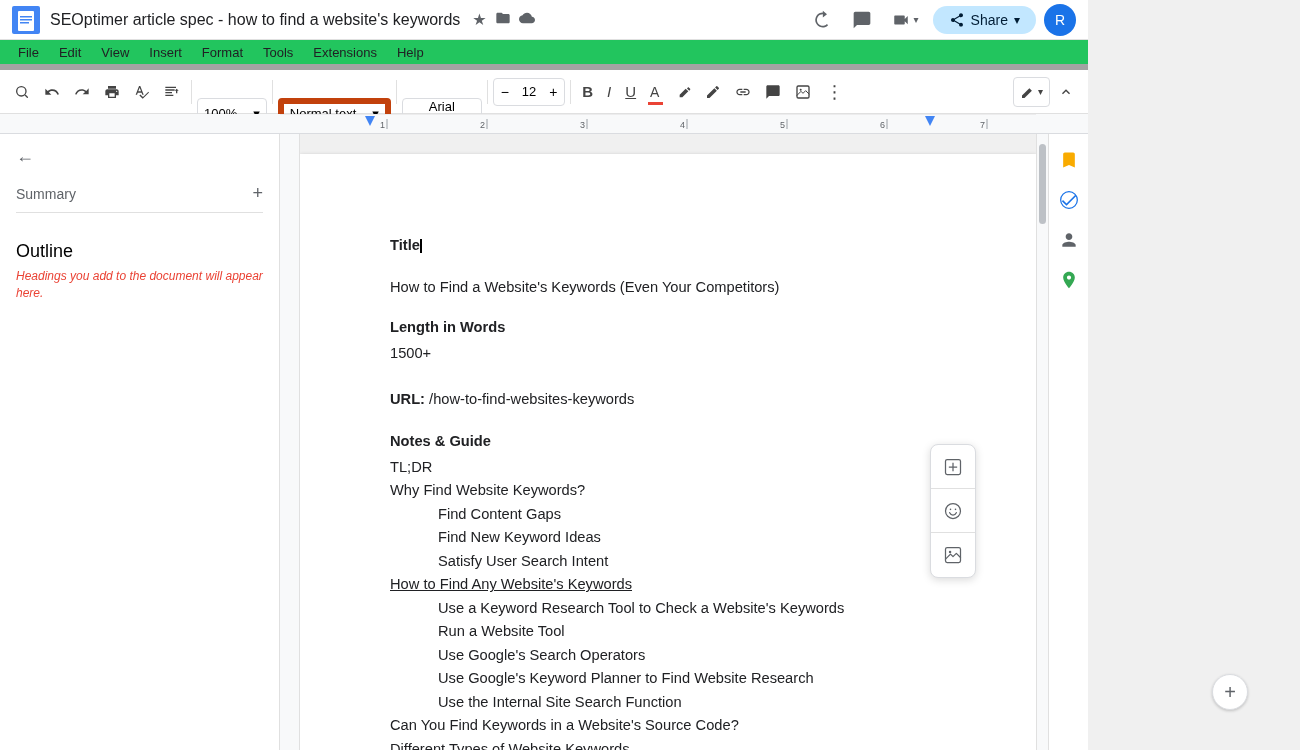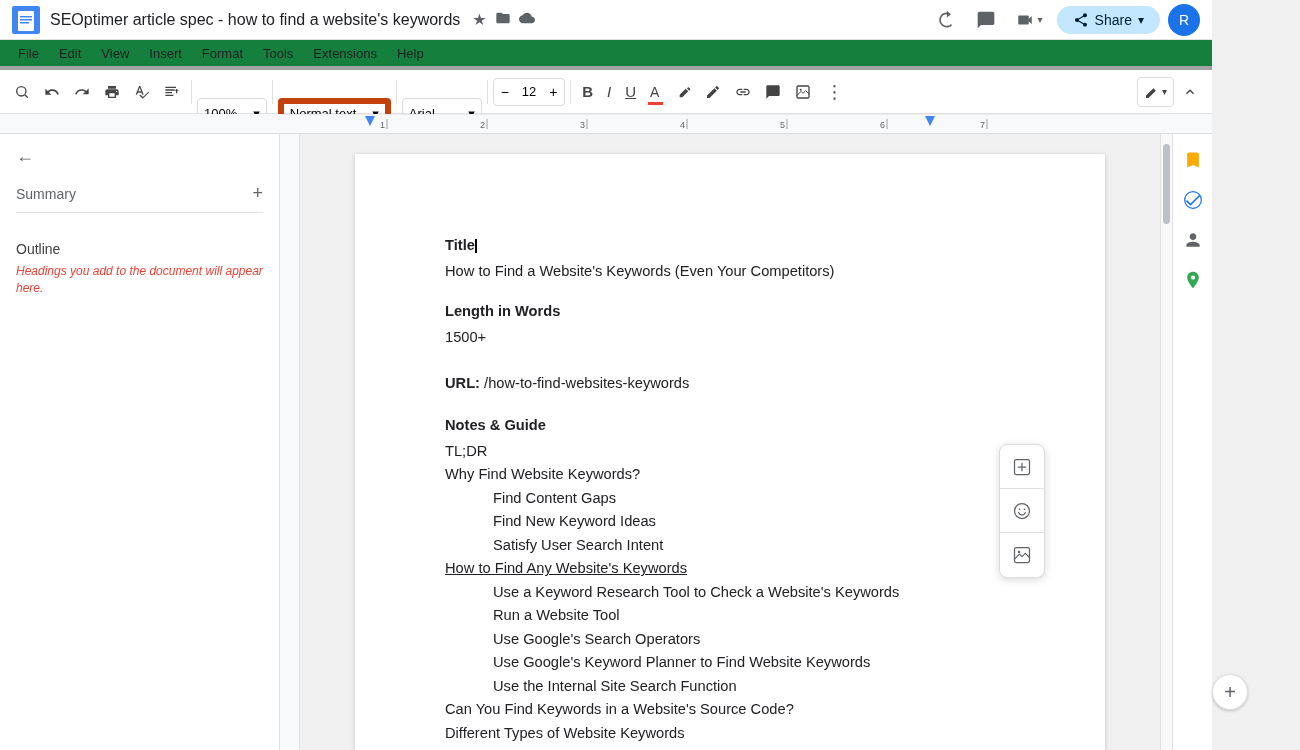--- a/index.html
+++ b/index.html
@@ -14,22 +14,22 @@
     .title-icon { color: #5f6368; font-size: 16px; margin: 0 4px; cursor: pointer; }
     .title-spacer { flex: 1; }
     .header-right { display: flex; align-items: center; gap: 8px; }
     .icon-btn { width: 32px; height: 32px; border-radius: 50%; display: flex; align-items: center; justify-content: center; cursor: pointer; color: #5f6368; font-size: 16px; }
     .share-btn { background: #c2e7ff; border: none; border-radius: 20px; padding: 6px 16px; font-size: 14px; font-weight: 500; color: #001d35; cursor: pointer; display: flex; align-items: center; gap: 6px; }
     .share-btn .chevron { font-size: 12px; }
     .avatar { width: 32px; height: 32px; border-radius: 50%; background: #1a73e8; color: #fff; display: flex; align-items: center; justify-content: center; font-size: 14px; font-weight: 500; cursor: pointer; }
 
     
     #menu-bar {
-      display: flex; align-items: center; height: 30px; background: #15803d;
-      padding: 0 8px; border-bottom: 4px solid #a3a3a3;
+      display: flex; align-items: center; height: 30px; background: #22c55e;
+      padding: 0 8px; border-bottom: 6px solid #a3a3a3;
     }
     .menu-item { padding: 4px 10px; font-size: 13px; color: #202124; cursor: pointer; border-radius: 4px; }
 
     
     #toolbar {
       display: flex; align-items: center; height: 44px; background: #fff;
       padding: 0 8px; border-bottom: 1px solid #e0e0e0; gap: 2px;
     }
     .tb-btn { height: 30px; padding: 0 6px; border: none; background: none; cursor: pointer; color: #444; font-size: 14px; border-radius: 4px; display: flex; align-items: center; gap: 2px; }
     .tb-separator { width: 1px; height: 24px; background: #e0e0e0; margin: 0 3px; }
@@ -49,21 +49,21 @@
       width: 280px; background: #fff; border-right: 1px solid #e0e0e0;
       display: flex; flex-direction: column; padding: 12px 16px; overflow-y: auto;
       flex-shrink: 0;
     }
     #sidebar-back { font-size: 18px; color: #5f6368; cursor: pointer; margin-bottom: 16px; }
     .sidebar-section { margin-bottom: 16px; }
     .sidebar-section-header { display: flex; justify-content: space-between; align-items: center; margin-bottom: 8px; }
     .sidebar-section-title { font-size: 14px; color: #5f6368; }
     .sidebar-add-btn { color: #5f6368; font-size: 18px; cursor: pointer; }
     .sidebar-divider { border: none; border-top: 1px solid #e0e0e0; margin-bottom: 12px; }
-    .outline-label { font-size: 14px; color: #404040; font-weight: 500; margin-bottom: 6px; }
+    .outline-label { font-size: 18px; color: #000000; font-weight: 500; margin-bottom: 6px; }
     .outline-hint { font-size: 12px; color: #ea4335; font-style: italic; line-height: 1.4; }
 
     
     #doc-container {
       flex: 1; background: #f0f0f0; overflow-y: auto; display: flex;
       justify-content: center; padding: 20px 0;
       position: relative;
     }
     #page {
       width: 750px; min-height: 900px; background: #fff;
@@ -125,21 +125,21 @@
       display: flex;
     }
     #ruler-left-pad { width: 280px; flex-shrink: 0; background: #f8f9fa; }
     #ruler-content { flex: 1; background: #f8f9fa; position: relative; overflow: hidden; }
 
     
     #left-ruler { width: 20px; background: #f8f9fa; border-right: 1px solid #e0e0e0; flex-shrink: 0; }
 
     
     #layout {
-      display: flex; flex-direction: column; height: 750px; width: 1212px;
+      display: flex; flex-direction: column; height: 750px; width: 1088px;
     }
     #content-row {
       display: flex; flex: 1; overflow: hidden;
     }
 
     
     .cursor { display: inline-block; width: 2px; height: 14px; background: #000; vertical-align: text-bottom; animation: blink 1s step-end infinite; }
     @keyframes blink { 0%,100%{opacity:1} 50%{opacity:0} }
   </style>
 </head>
@@ -244,21 +244,21 @@
     <div class="tb-select tb-zoom">
       <span>100%</span>
       <span>▾</span>
     </div>
     <div class="tb-separator"></div>
     <div class="tb-select" style="min-width:110px;border:6px solid #c2410c;border-radius:4px;">
       <span>Normal text</span>
       <span style="margin-left:auto;">▾</span>
     </div>
     <div class="tb-separator"></div>
-    <div class="tb-select" style="min-width:80px;border:1px solid #dadce0;border-radius:4px;">
+    <div class="tb-select" style="min-width:80px;border:1px solid #dadce0;border-radius:4px;flex-direction:column;">
       <span>Arial</span>
       <span style="margin-left:auto;">▾</span>
     </div>
     <div class="tb-separator"></div>
     <div class="font-size-area">
       <button class="fs-btn">−</button>
       <span style="min-width:24px;text-align:center;">12</span>
       <button class="fs-btn">+</button>
     </div>
     <div class="tb-separator"></div>
@@ -364,21 +364,21 @@
       <svg width="20" height="100%" style="display:block;">
         <g fill="#9aa0a6" font-size="7">
         </g>
       </svg>
     </div>
 
     <div id="doc-container">
       <div id="page">
         <div class="doc-content">
 
-          <div style="margin-bottom:4px;">
+          <div style="margin-bottom:20px;">
             <span class="doc-title-label">Title<span class="cursor"></span></span>
           </div>
           <div style="font-size:11pt;margin-bottom:16px;">How to Find a Website's Keywords (Even Your Competitors)</div>
 
           <div class="doc-heading">Length in Words</div>
           <div style="font-size:11pt;margin-bottom:24px;">1500+</div>
 
           <div class="doc-url-line">
             <span class="doc-url-label">URL:</span>
             <span>/how-to-find-websites-keywords</span>
@@ -389,21 +389,21 @@
           <div id="outline-list">
           <div style="font-size: 11pt; line-height: 1.6; padding-left: 0px;">TL;DR</div>
               <div style="font-size: 11pt; line-height: 1.6; padding-left: 0px;">Why Find Website Keywords?</div>
               <div style="font-size: 11pt; line-height: 1.6; padding-left: 48px;">Find Content Gaps</div>
               <div style="font-size: 11pt; line-height: 1.6; padding-left: 48px;">Find New Keyword Ideas</div>
               <div style="font-size: 11pt; line-height: 1.6; padding-left: 48px;">Satisfy User Search Intent</div>
               <div style="font-size: 11pt; line-height: 1.6; padding-left: 0px; text-decoration: underline;">How to Find Any Website's Keywords</div>
               <div style="font-size: 11pt; line-height: 1.6; padding-left: 48px;">Use a Keyword Research Tool to Check a Website's Keywords</div>
               <div style="font-size: 11pt; line-height: 1.6; padding-left: 48px;">Run a Website Tool</div>
               <div style="font-size: 11pt; line-height: 1.6; padding-left: 48px;">Use Google's Search Operators</div>
-              <div style="font-size: 11pt; line-height: 1.6; padding-left: 48px;">Use Google's Keyword Planner to Find Website Keywords</div>
+              <div style="font-size: 11pt; line-height: 1.6; padding-left: 48px;">Use Google's Keyword Planner to Find Website Research</div>
               <div style="font-size: 11pt; line-height: 1.6; padding-left: 48px;">Use the Internal Site Search Function</div>
               <div style="font-size: 11pt; line-height: 1.6; padding-left: 0px;">Can You Find Keywords in a Website's Source Code?</div>
               <div style="font-size: 11pt; line-height: 1.6; padding-left: 0px;">Different Types of Website Keywords</div>
               <div style="font-size: 11pt; line-height: 1.6; padding-left: 0px;">Frequently Asked Questions</div>
             </div>
 
         </div>
 
         <div id="float-toolbar">
           <div class="float-btn">

